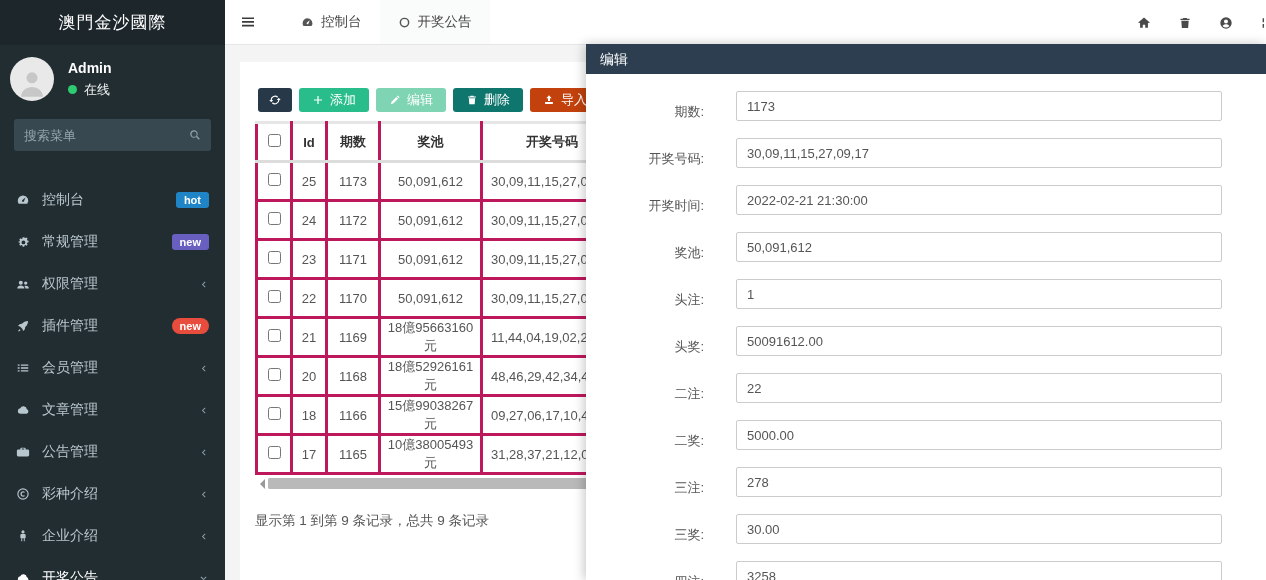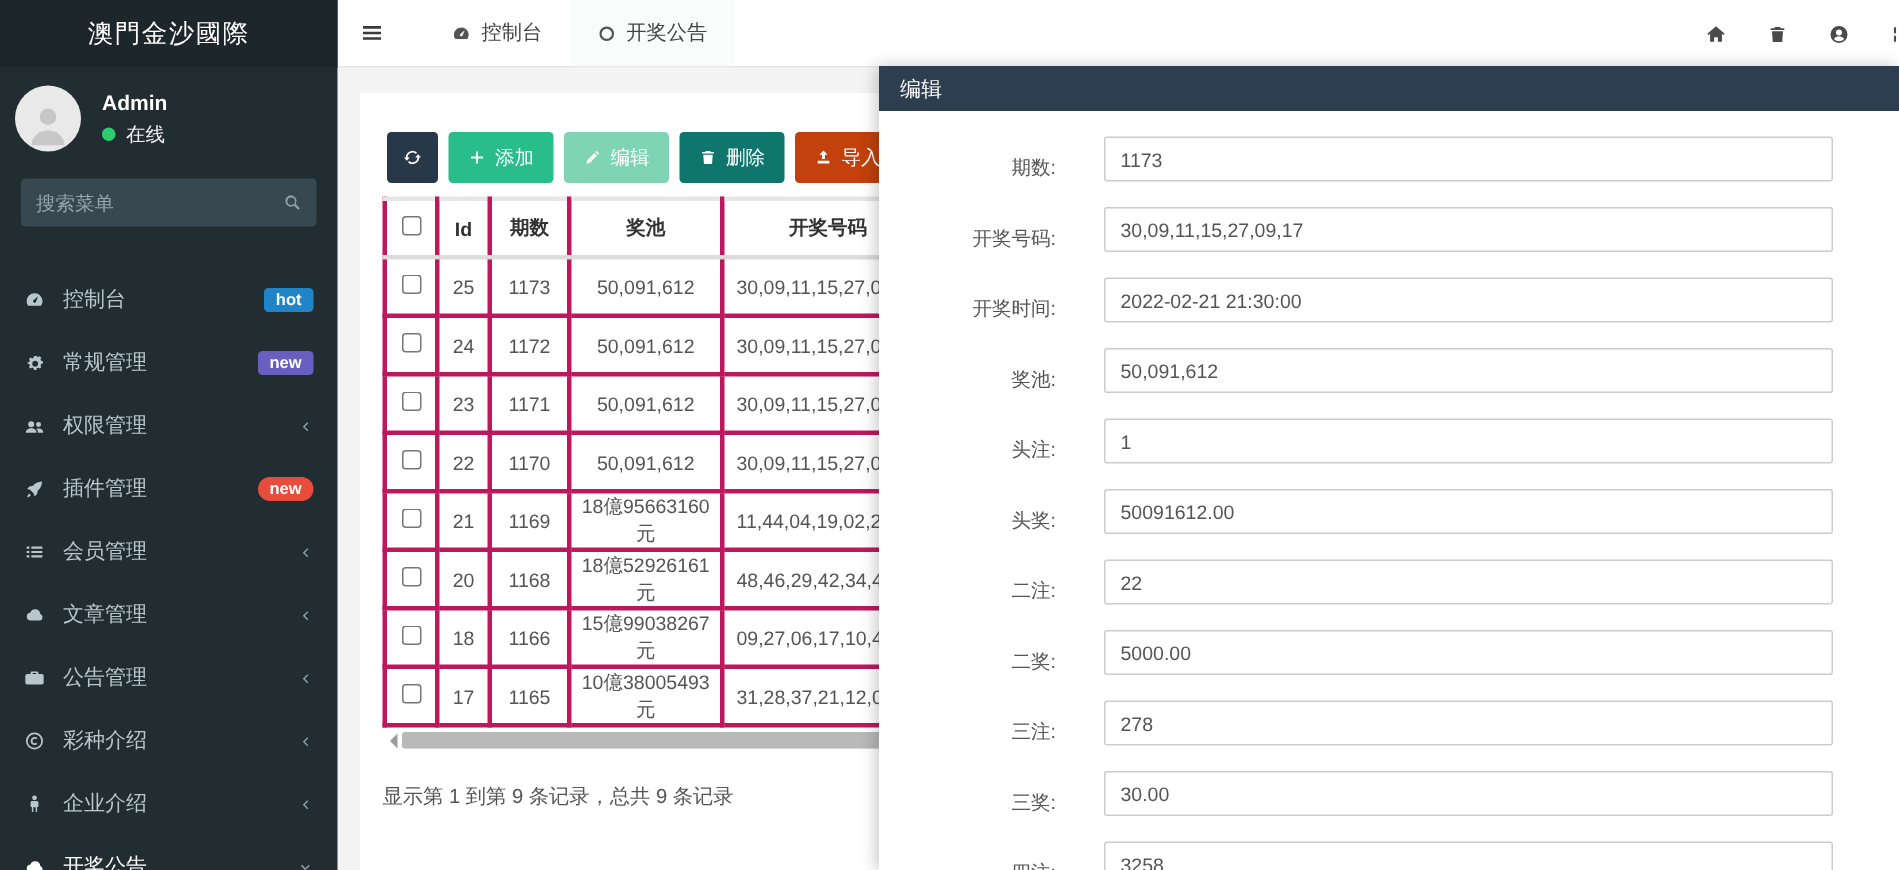--- a/index.html
+++ b/index.html
@@ -43,21 +43,21 @@
   .tab-icon { color:#555; }
   .tab-icon svg { width:13px; height:13px; }
   .nav-icons { position:absolute; right:-8px; top:0; height:45px; display:flex; align-items:center; gap:27px; }
   .nav-ic { color:#4a4a4a; cursor:pointer; }
   .nav-ic svg { width:14px; height:14px; }
 
   
   .main { position:absolute; left:225px; top:45px; right:0; bottom:0; background:#f4f4f5; }
   .card { position:absolute; left:15px; top:17px; right:0; bottom:0; background:#fff; padding:26px 0 0 15px; }
   .toolbar { display:flex; gap:7px; margin-left:3px; }
-  .btn { height:34px; border:none; border-radius:3px; color:#fff; display:inline-flex; align-items:center; gap:6px; padding:0 13px; font-size:13px; cursor:pointer; font-family:inherit; }
+  .btn { height:24px; border:none; border-radius:3px; color:#fff; display:inline-flex; align-items:center; gap:6px; padding:0 13px; font-size:13px; cursor:pointer; font-family:inherit; }
   .btn-icon svg { width:12px; height:12px; }
   .st-dark { background:#273848; padding:0 11px; }
   .st-success { background:#29bd8b; }
   .st-success-disabled { background:#7fd4b4; }
   .st-danger-disabled { background:#0f766e;padding-left:13px; }
   .st-danger { background:#c2410c; }
   .st-secondary { background:#97a5a6; padding:0 14px; }
 
   table.grid { border-collapse:collapse; margin-top:9px; table-layout:fixed; color:#555; }
   .grid th, .grid td { border:3px solid #be185d; height:39px; padding:0 4px; font-size:13px; }

